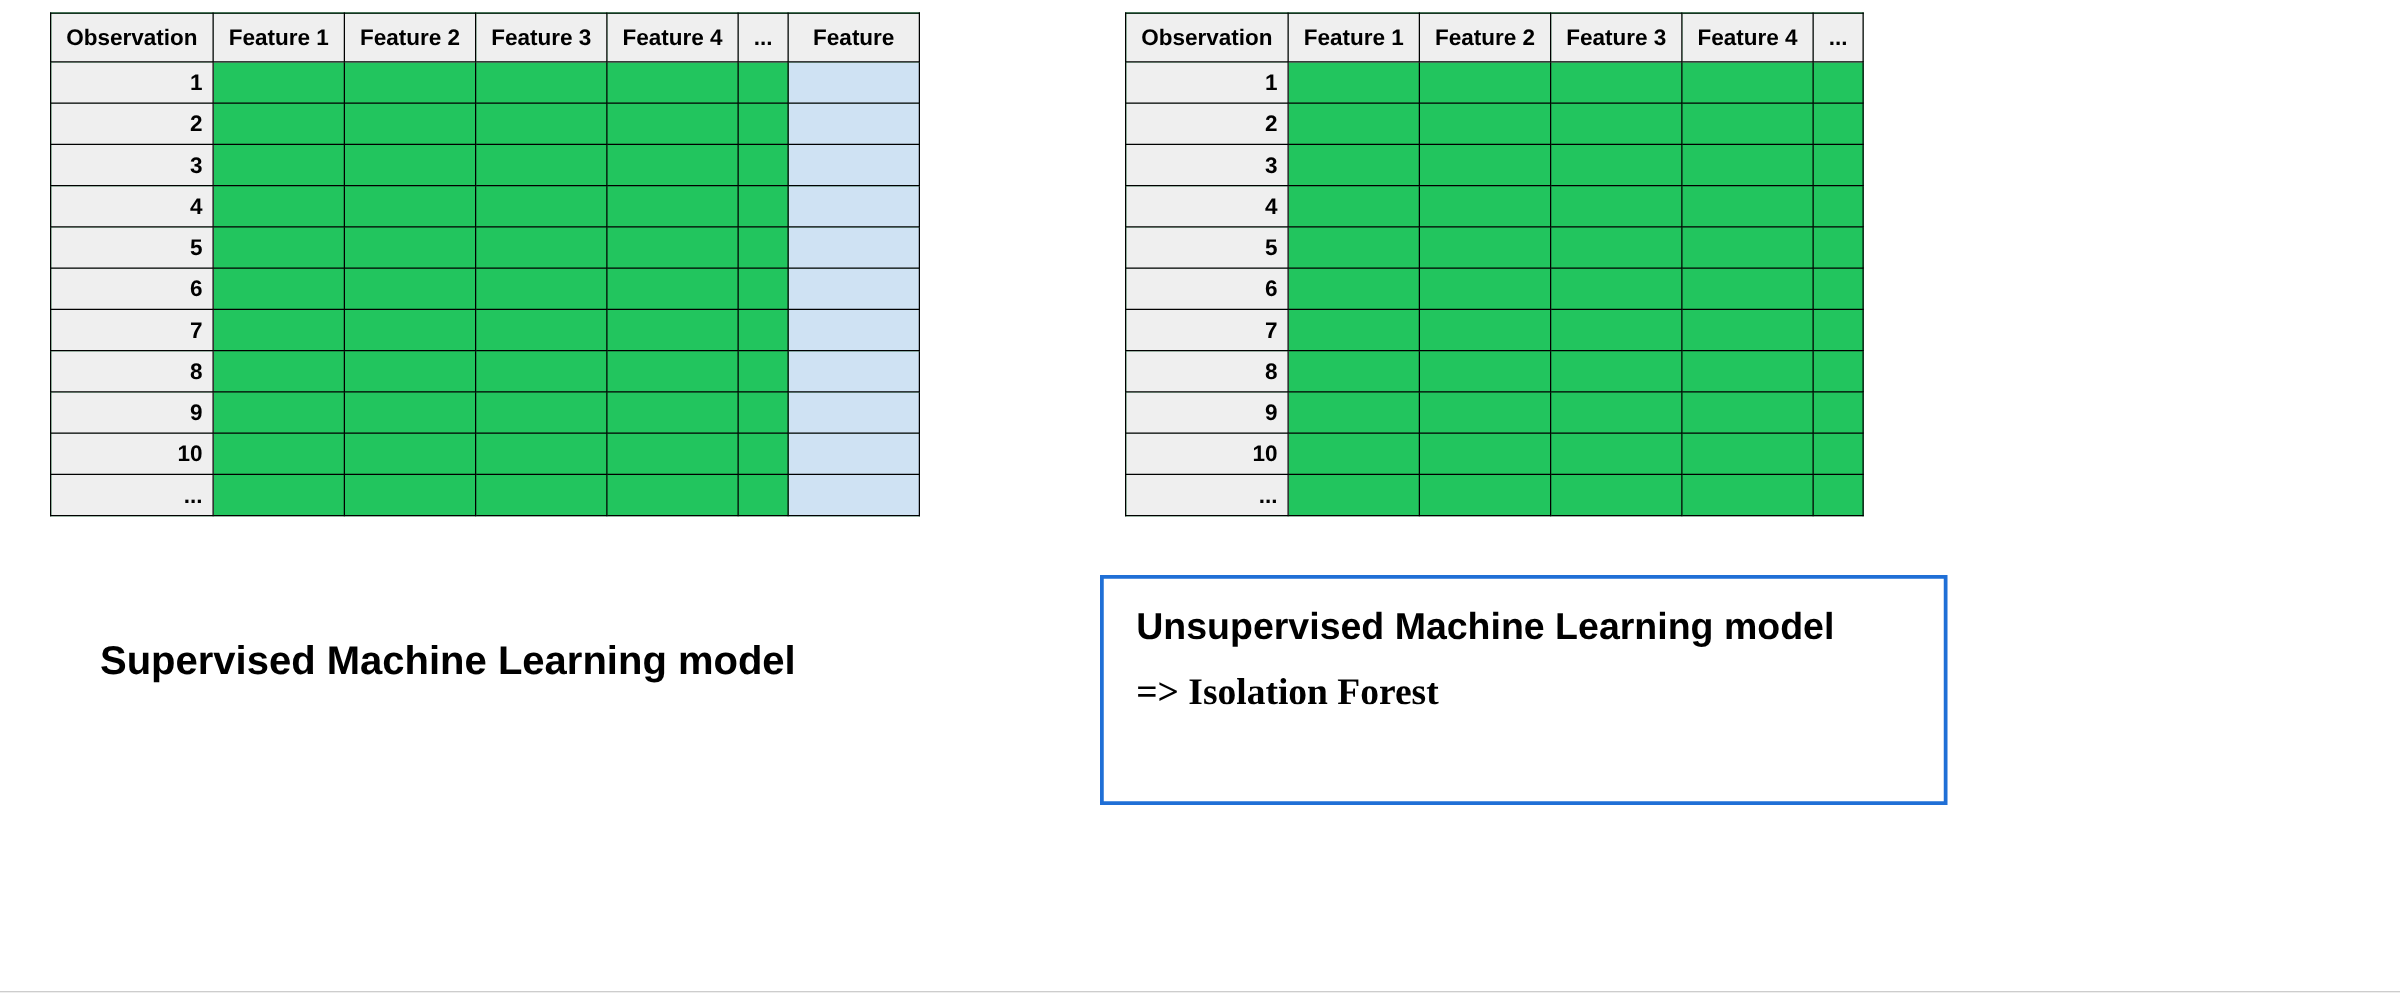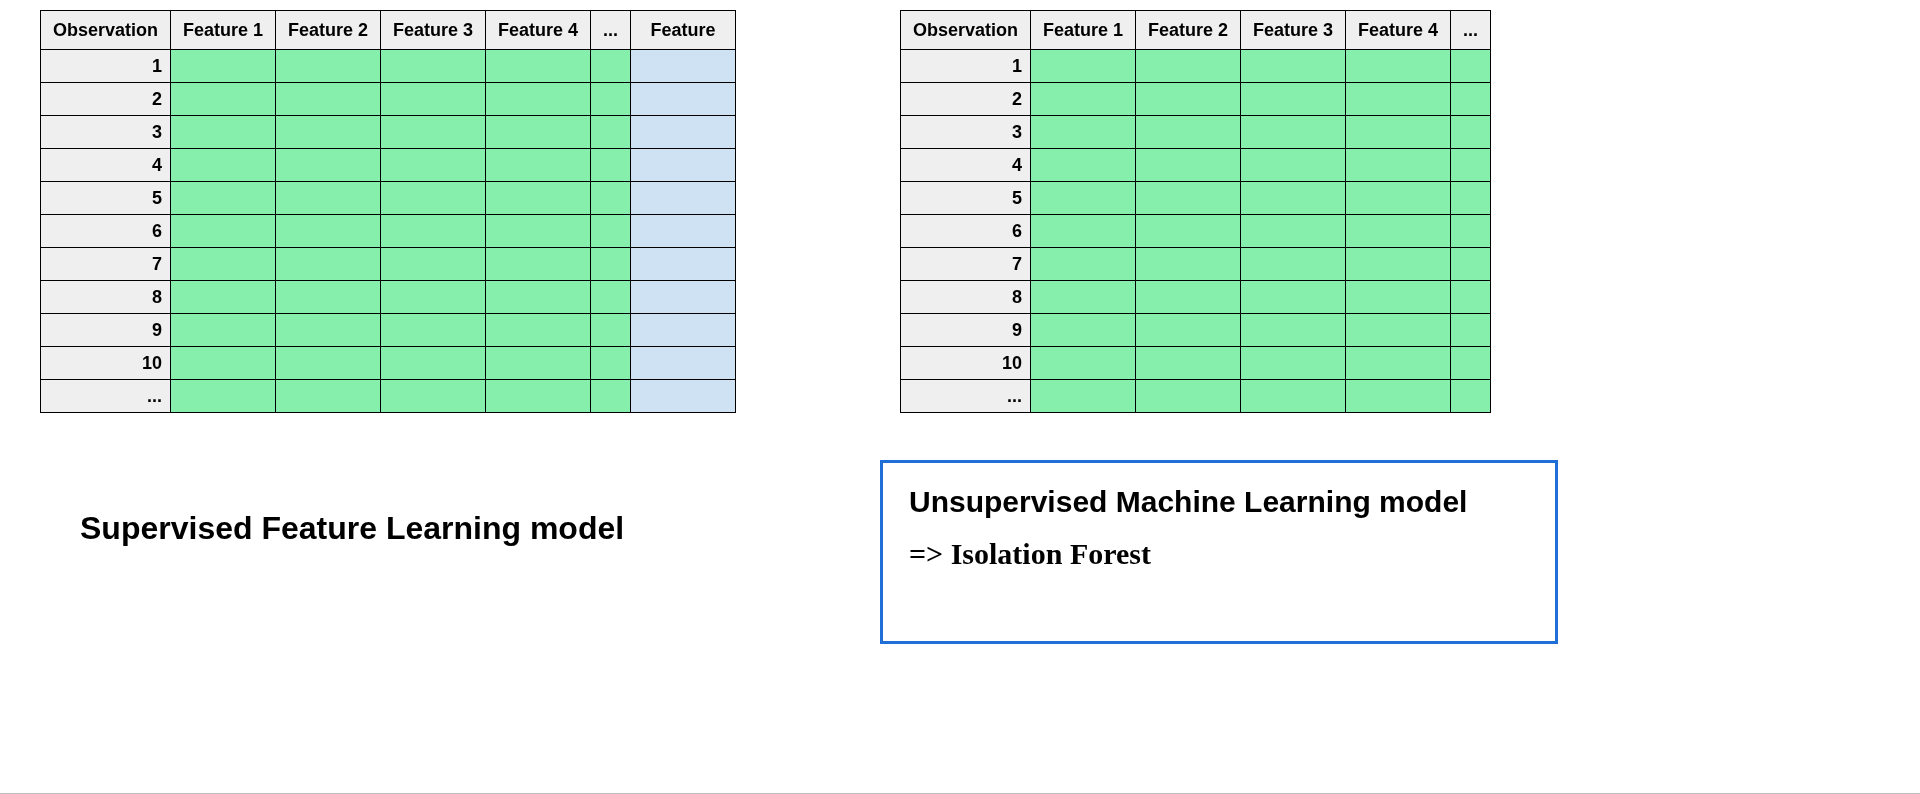--- a/index.html
+++ b/index.html
@@ -9,21 +9,21 @@
     height: 794px;
     background: #ffffff;
     font-family: Arial, Helvetica, sans-serif;
     position: relative;
   }
   .panel {
     position: absolute;
   }
   table.data-grid {
     border-collapse: collapse;
-    background: #86efac;
+    background: #22c55e;
   }
   table.data-grid th,
   table.data-grid td {
     border: 1px solid #000000;
     height: 30px;
     text-align: center;
     font-family: Arial, Helvetica, sans-serif;
   }
   table.data-grid th {
     background: #efefef;
@@ -327,20 +327,20 @@
           <td></td>
           <td></td>
           <td></td>
           <td></td>
           <td></td>
         </tr>
     </tbody>
   </table>
 </div>
 
-<div class="caption-left">Supervised Feature Learning model</div>
+<div class="caption-left">Supervised Machine Learning model</div>
 
 <div class="caption-right-box">
   <div class="line1">Unsupervised Machine Learning model</div>
   <div class="line2">=&gt; Isolation Forest</div>
 </div>
 
 <hr class="bottom-rule">
 
 </body></html>

